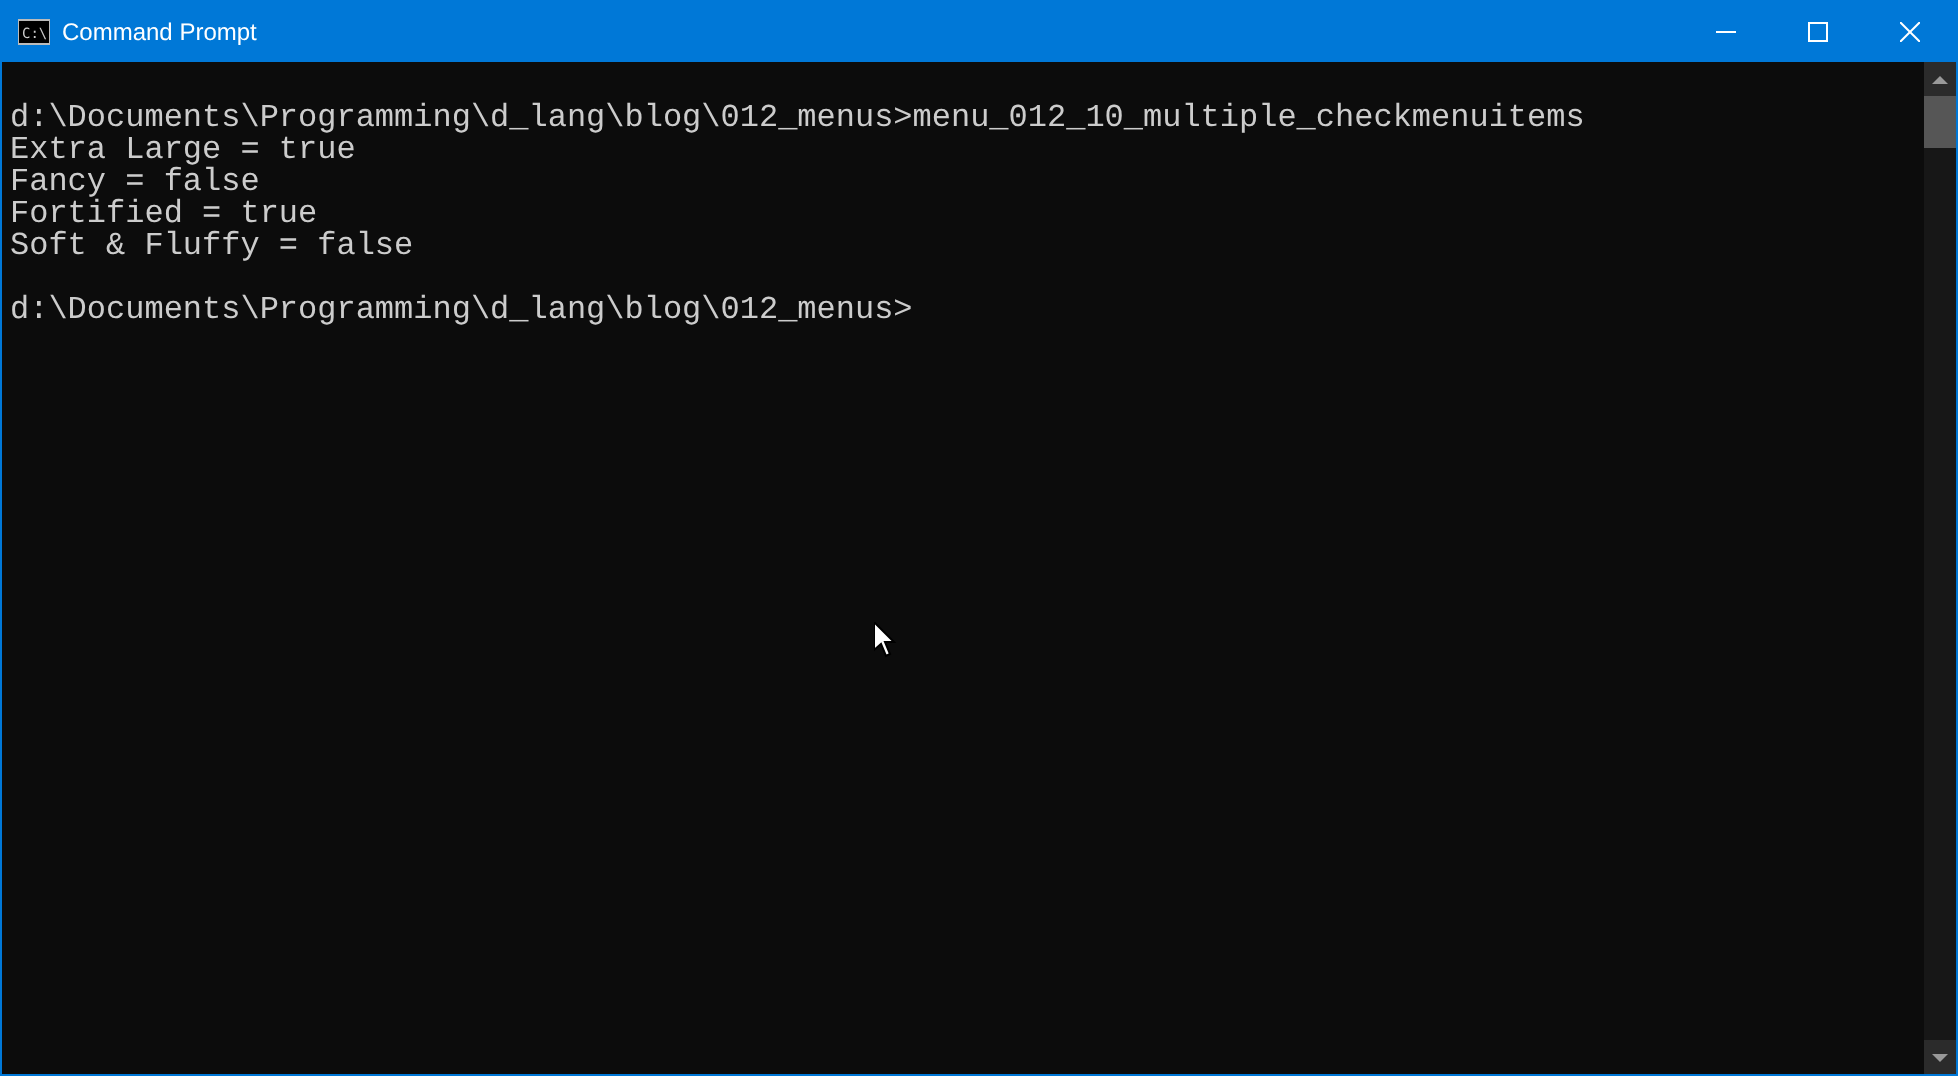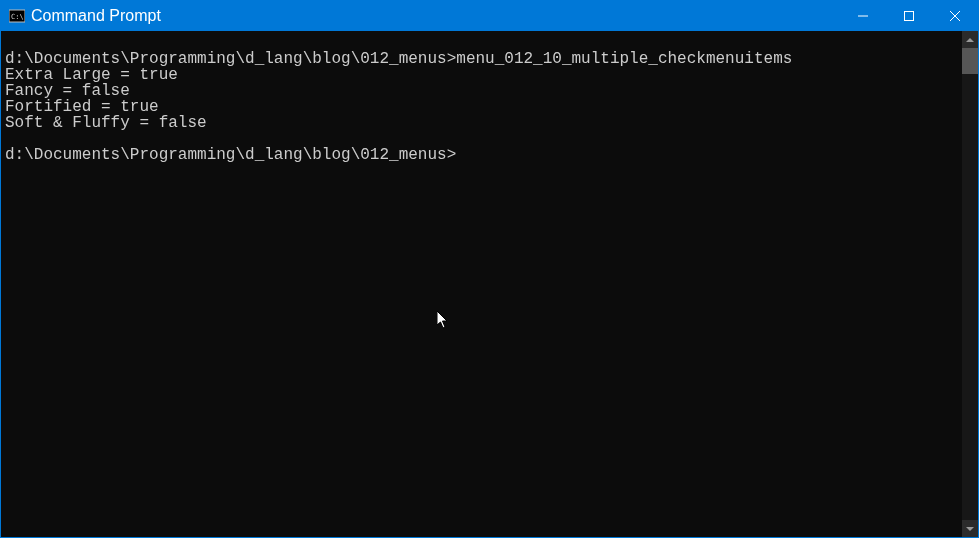--- a/index.html
+++ b/index.html
@@ -32,21 +32,21 @@
       width: 16px;
       height: 16px;
       margin-left: 8px;
       margin-right: 6px;
       display: flex;
       align-items: center;
       justify-content: center;
     }
     .titlebar-title {
       flex: 1;
-      font-size: 16px;
+      font-size: 12px;
     }
     .titlebar-controls {
       display: flex;
       height: 100%;
     }
     .titlebar-button {
       width: 46px;
       height: 100%;
       display: flex;
       align-items: center;

